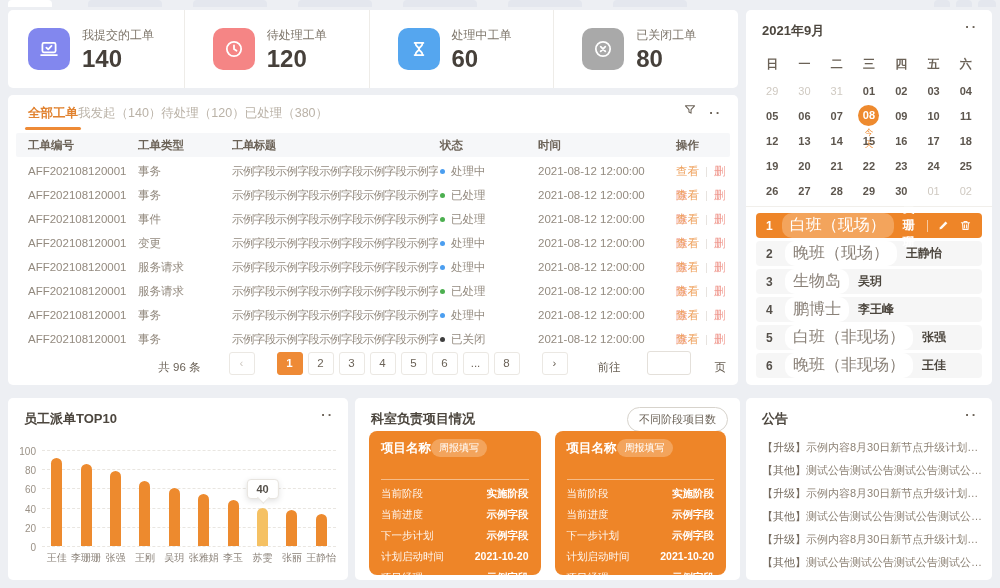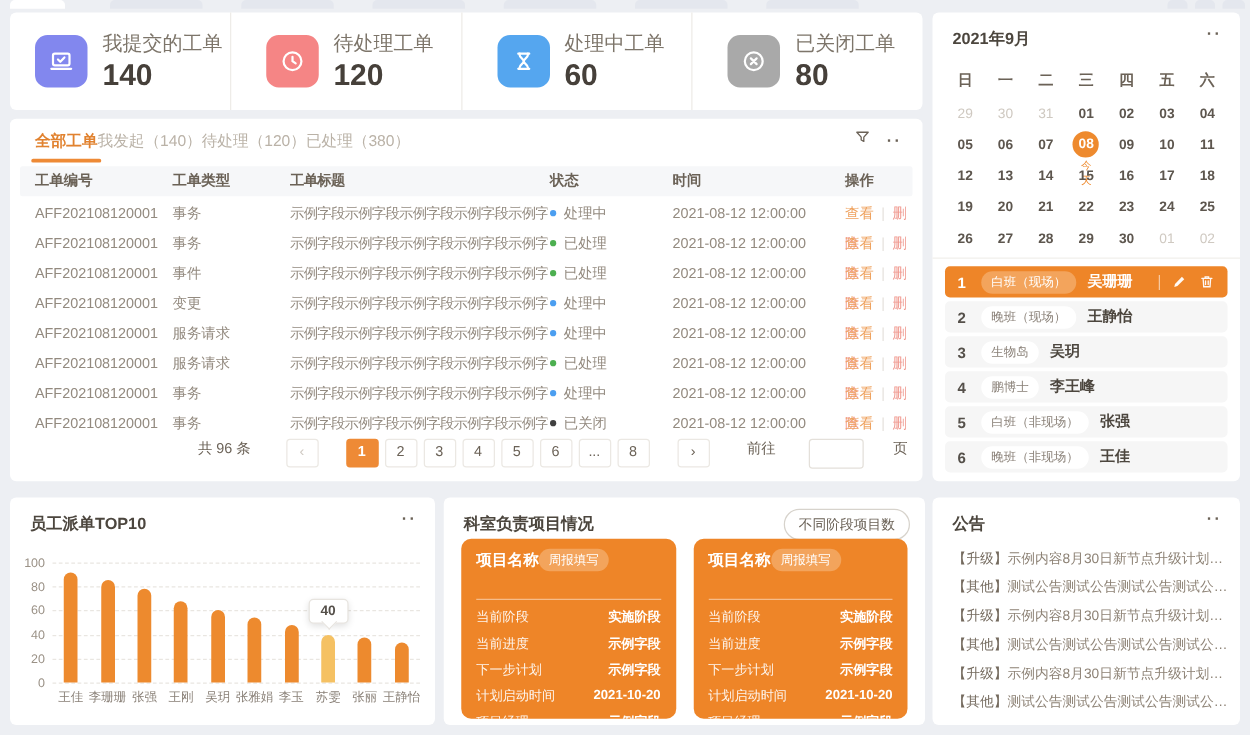--- a/index.html
+++ b/index.html
@@ -8,42 +8,42 @@
   
   .top-strip{position:absolute;left:0;top:0;width:1000px;height:7px;}
   .chip{position:absolute;top:0;height:7px;border-radius:4px 4px 0 0;background:#e4e7ee;}
   .chip.white{background:#fff;}
   
   .stats-card{left:8px;top:10px;width:730px;height:78px;display:flex;align-items:center;}
   .stat-item{flex:1;display:flex;align-items:center;gap:12px;padding-left:20px;height:100%;position:relative;}
   .stat-item + .stat-item{border-left:1px solid #eeece8;padding-left:28px;}
   .stat-icon{width:42px;height:42px;border-radius:10px;display:flex;align-items:center;justify-content:center;flex:none;}
   .stat-icon svg{width:22px;height:22px;}
-  .stat-label{font-size:16px;color:#7d756a;margin-bottom:3px;}
+  .stat-label{font-size:12px;color:#7d756a;margin-bottom:3px;}
   .stat-value{font-size:24px;font-weight:700;color:#46403a;line-height:1;}
   
   .worklist-card{left:8px;top:95px;width:730px;height:290px;}
   .tabs{display:flex;align-items:center;height:34px;padding:0 20px;position:relative;}
   .tab{font-size:12.5px;color:#bab2a7;cursor:pointer;position:relative;padding:10px 0 8px;}
   .tab.active{color:#e1822f;font-weight:700;}
   .tab.active::after{content:"";position:absolute;left:-3px;right:-3px;bottom:0;height:3px;background:#ee8a36;border-radius:2px;}
   .tab-tools{position:absolute;right:16px;top:8px;display:flex;gap:12px;align-items:center;}
   .more-dots{color:#6b6257;font-weight:700;letter-spacing:2px;font-size:13px;line-height:1;}
   .tbl-head{position:relative;height:24px;line-height:24px;background:#f6f7f9;margin:4px 8px 0;border-radius:2px;
     font-size:11.5px;font-weight:700;color:#6b6257;}
   .tbl-body{margin:2px 8px 0;}
   .trow{position:relative;height:24px;line-height:24px;font-size:11.5px;color:#938a7f;}
   .p0{position:absolute;left:12px;} .p1{position:absolute;left:122px;}
   .p2{position:absolute;left:216px;max-width:206px;overflow:hidden;white-space:nowrap;letter-spacing:-0.6px;}
   .p3{position:absolute;left:424px;} .p4{position:absolute;left:522px;}
   .p4b{position:absolute;left:584px;} .p5{position:absolute;left:660px;}
   .status-dot{display:inline-block;width:5px;height:5px;border-radius:50%;margin-right:6px;vertical-align:1.5px;}
   .op-view{color:#efa25e;cursor:pointer;} .op-del{color:#f09a90;cursor:pointer;}
   .op-sep{color:#e6e2dd;margin:0 6px;}
-  .pagination{position:absolute;right:12px;top:256px;display:flex;align-items:flex-start;gap:22px;font-size:11.5px;color:#6b6257;}
+  .pagination{position:absolute;right:12px;top:256px;display:flex;align-items:flex-end;gap:22px;font-size:11.5px;color:#6b6257;}
   .pg-total{margin-right:6px;}
   .pg-btn{min-width:20px;height:21px;line-height:21px;text-align:center;background:#fff;border:1px solid #ebe8e3;
     border-radius:3px;font-size:11.5px;color:#6b6257;padding:0 2px;cursor:pointer;}
   .pg-btn.active{background:#ee8a36;border-color:#ee8a36;color:#fff;font-weight:700;}
   .pg-prev{color:#cfc9c2;}
   .pg-pages{display:flex;gap:5px;}
   .pg-goto{margin-left:8px;} .pg-unit{margin-left:2px;}
   .pg-input{width:38px;height:20px;border:1px solid #e4e0da;border-radius:3px;outline:none;margin-left:4px;}
   
   .chart-card{left:8px;top:398px;width:340px;height:182px;}
@@ -77,21 +77,21 @@
   .wd{font-size:12px;font-weight:700;color:#6b6257;}
   .day{font-weight:600;color:#5d564e;}
   .day.muted{color:#cfc9c1;font-weight:400;}
   .today-circle{display:inline-block;width:21px;height:21px;line-height:21px;border-radius:50%;background:#ee8a2e;color:#fff;font-weight:700;}
   .today-label{position:absolute;left:50%;transform:translateX(-50%);top:22px;font-size:8.5px;color:#ee8a2e;}
   .cal-div{position:absolute;left:0;right:0;top:196px;height:1px;background:#f1efeb;}
   .sched{position:absolute;left:10px;right:10px;top:203px;}
   .sched-item{height:25px;margin-bottom:3px;background:#f6f6f6;border-radius:4px;display:flex;align-items:center;
     padding:0 10px;gap:9px;cursor:pointer;}
   .sched-num{font-weight:700;font-size:12px;color:#55504a;width:10px;}
-  .sched-badge{background:#fff;border-radius:10px;padding:2px 8px;font-size:10px;color:#8a8178;white-space:nowrap;}
+  .sched-badge{background:#fff;border-radius:10px;padding:2px 8px;font-size:16px;color:#8a8178;white-space:nowrap;}
   .sched-name{font-weight:700;font-size:12px;color:#4c463e;}
   .sched-item.active{background:#ee8528;}
   .sched-item.active .sched-num,.sched-item.active .sched-name{color:#fff;}
   .sched-item.active .sched-badge{background:#f3a45c;color:#fff;}
   .sched-tools{margin-left:auto;display:flex;align-items:center;gap:9px;}
   .sched-sep{width:1px;height:12px;background:rgba(255,255,255,.55);}
   .sched-tools svg{width:13px;height:13px;display:block;}
   
   .notice-card{left:746px;top:398px;width:246px;height:182px;}
   .notice-list{position:absolute;left:16px;right:10px;top:38px;}

